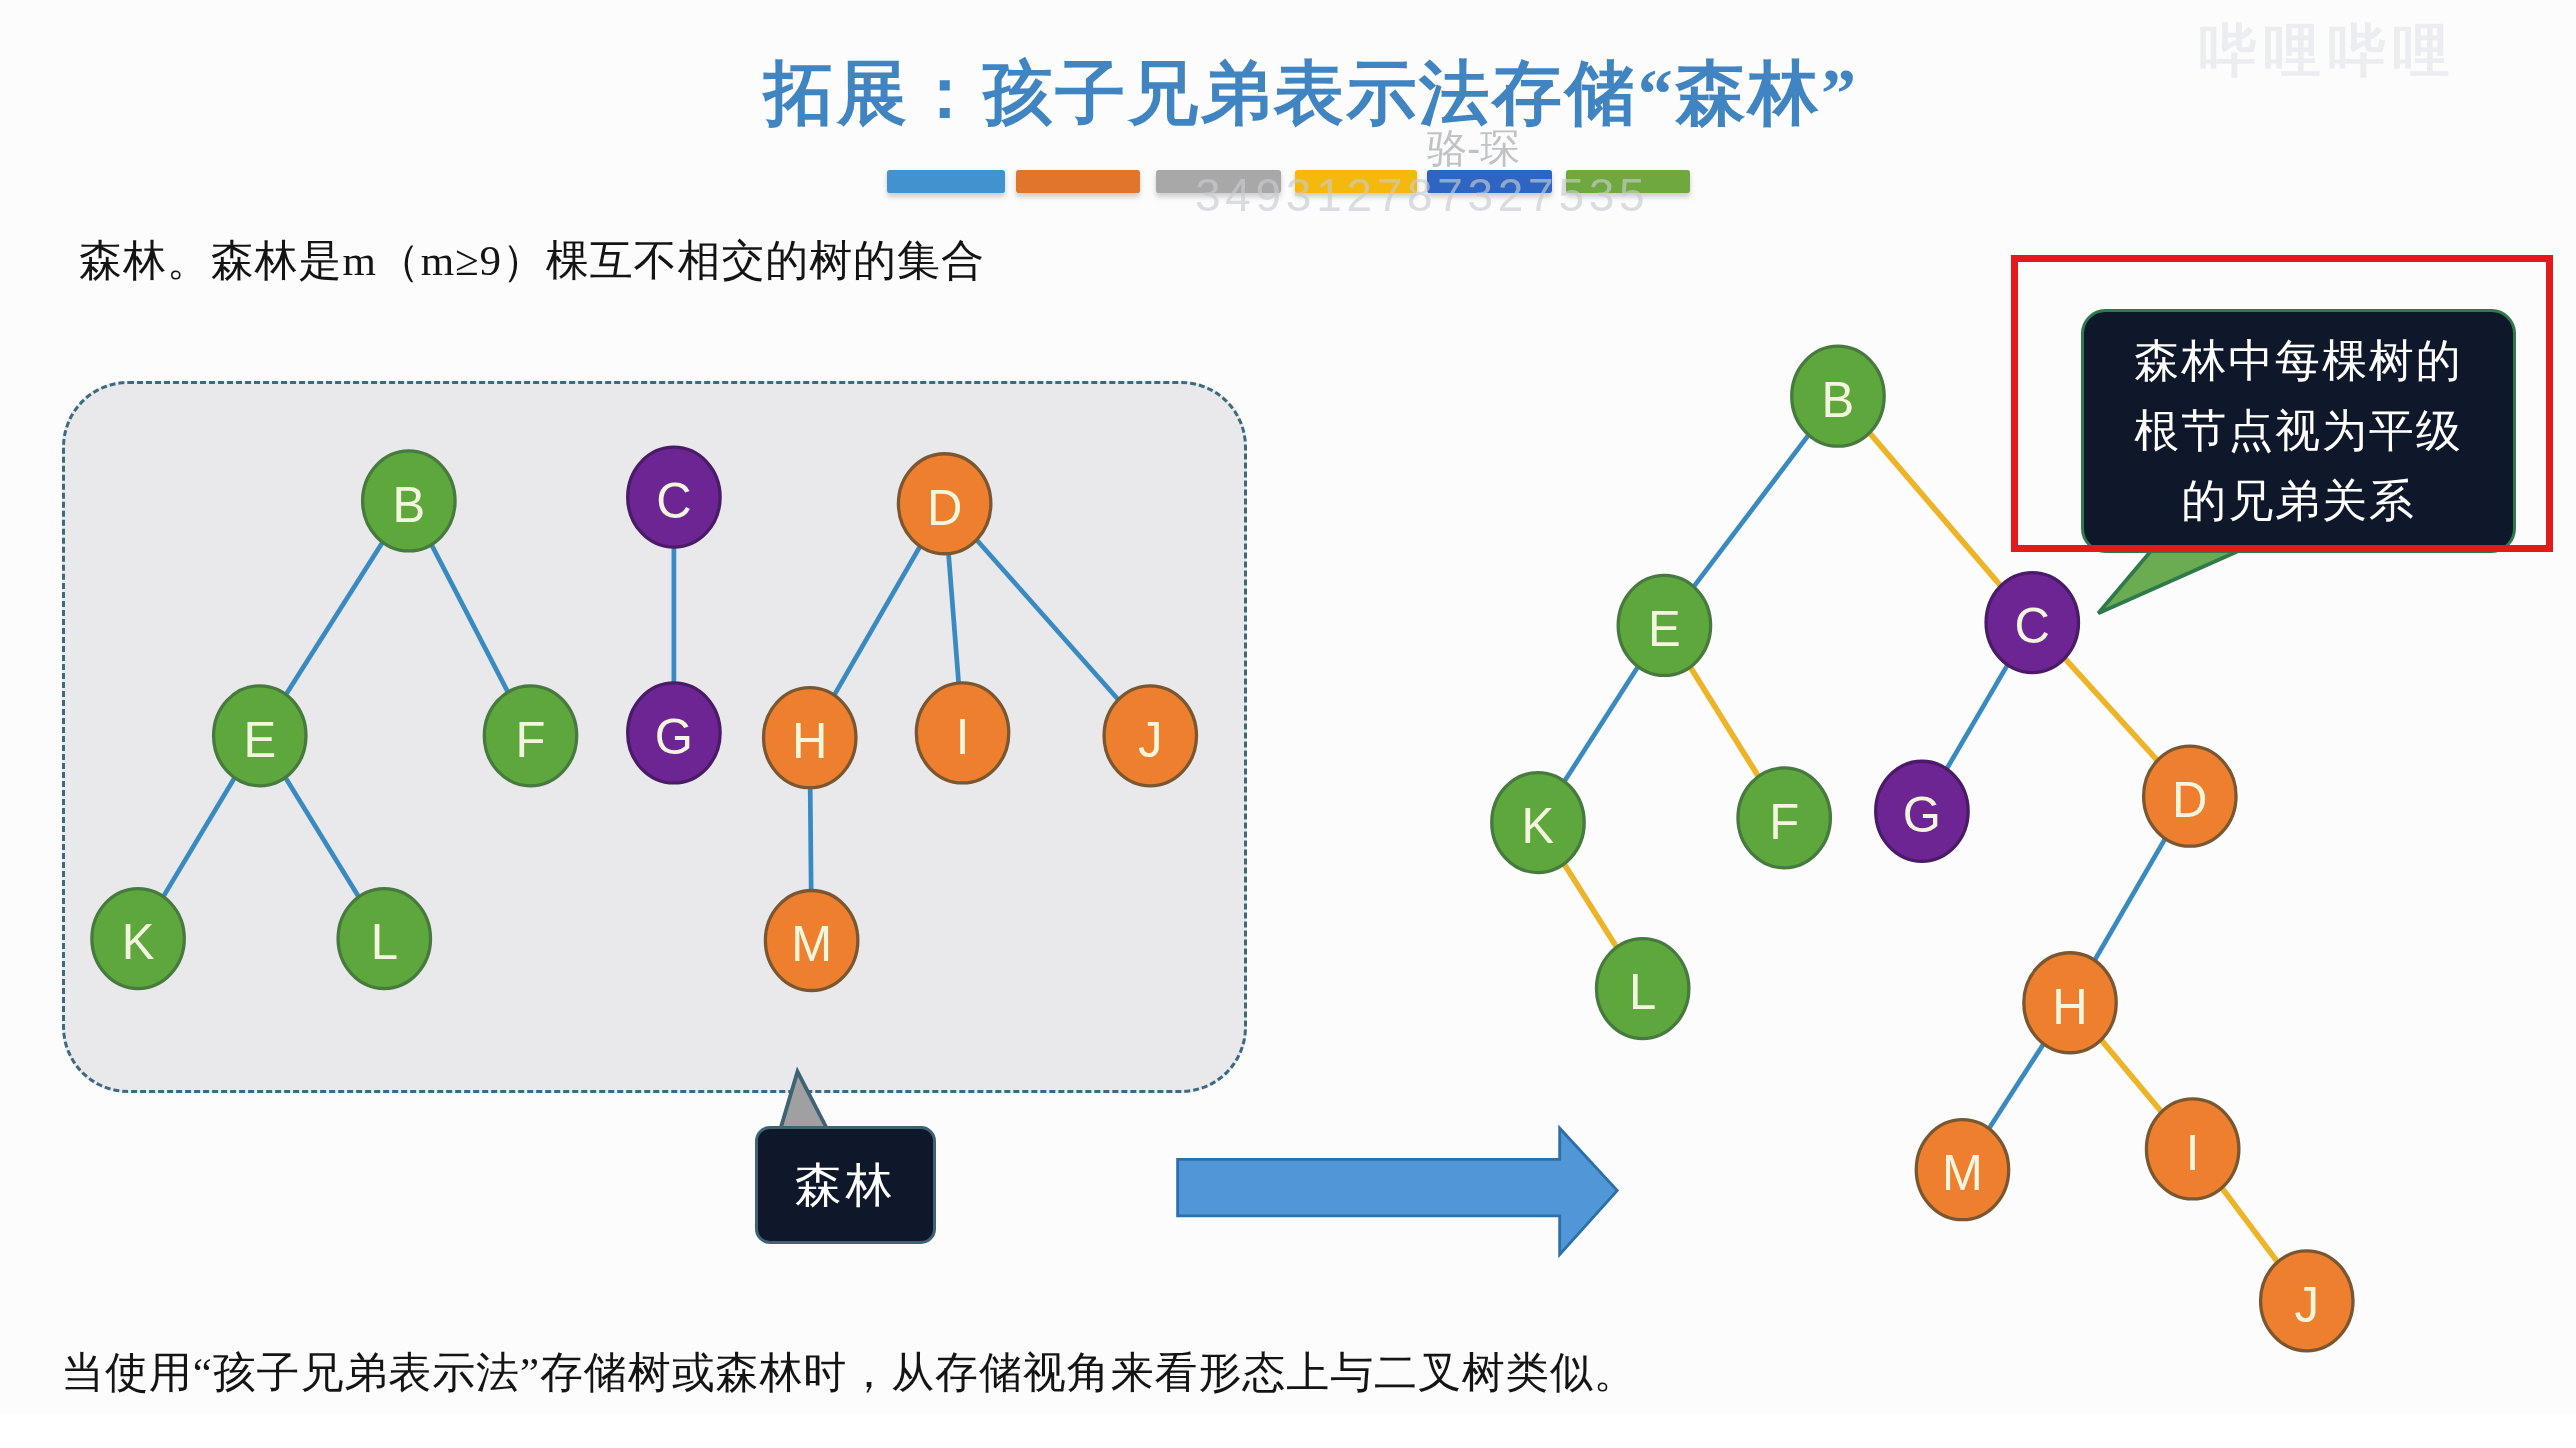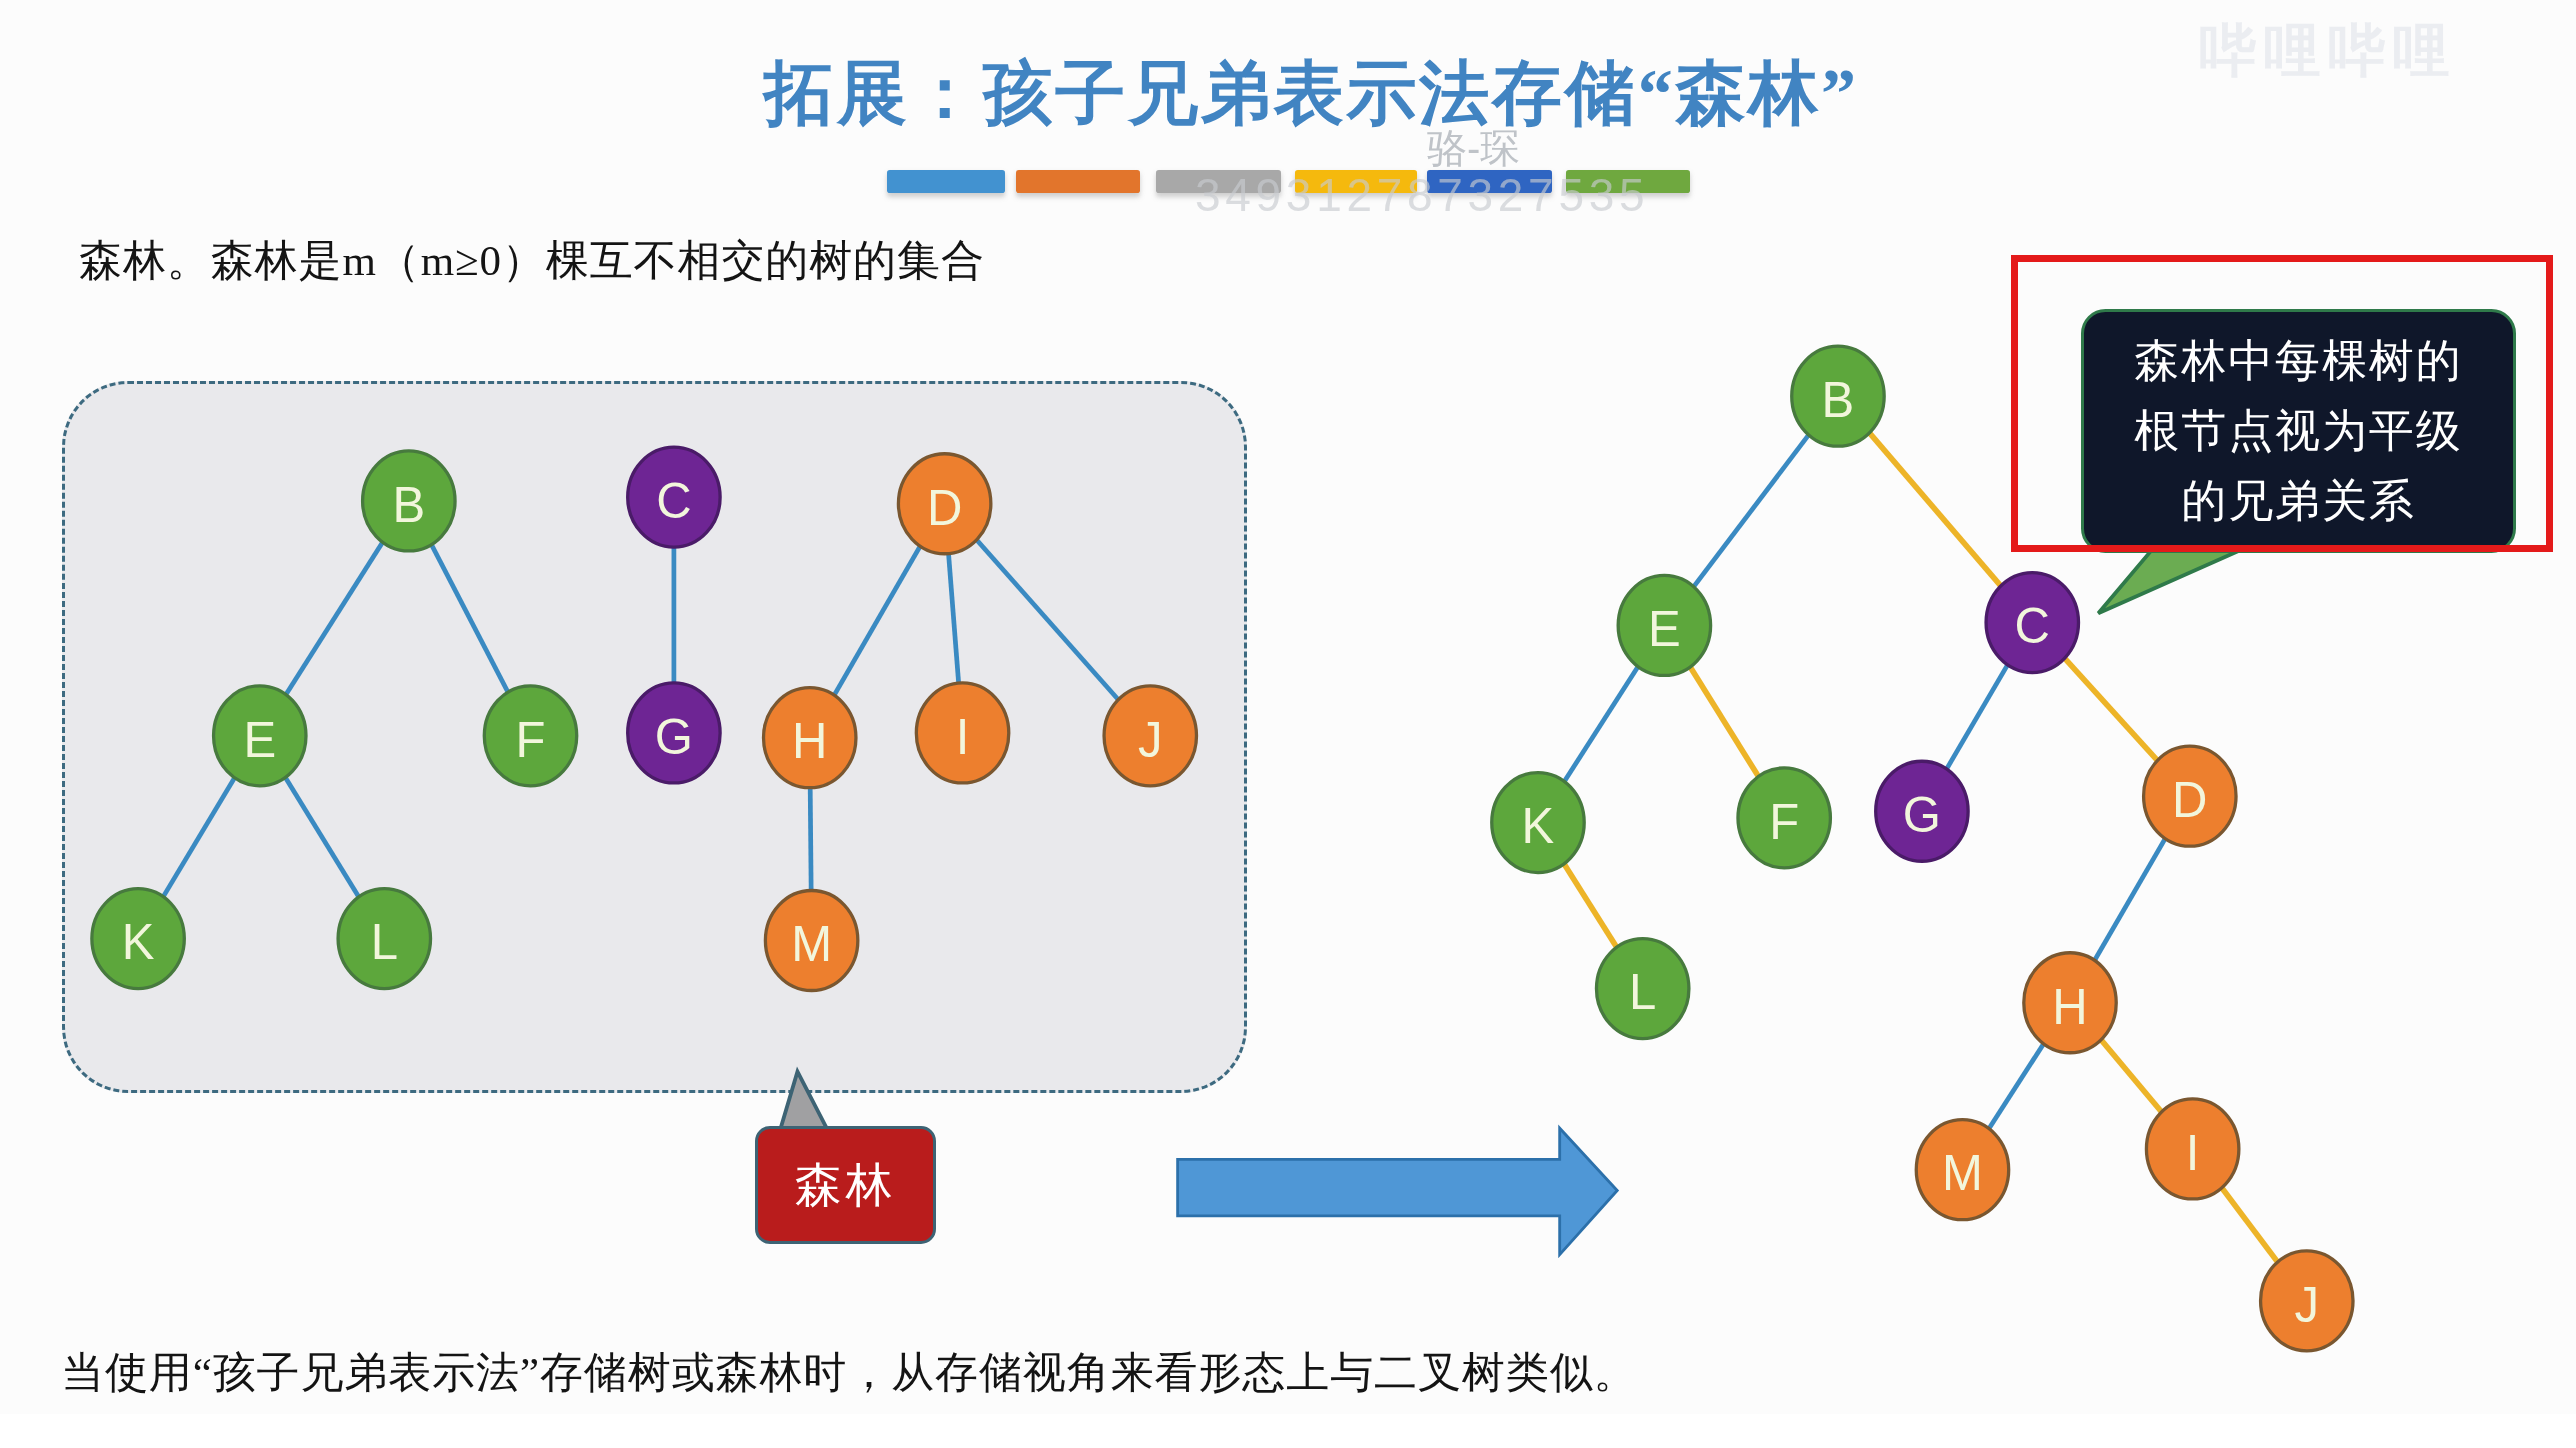--- a/index.html
+++ b/index.html
@@ -19,21 +19,21 @@
 
   .intro-text{position:absolute;left:79px;top:232px;font-size:43px;color:#141414;letter-spacing:0.9px;}
   .bottom-text{position:absolute;left:61px;top:1344px;font-size:43px;color:#141414;letter-spacing:0.9px;}
 
   .dashed-box{position:absolute;left:62px;top:381px;width:1179px;height:706px;
               background:#e9e9ec;border:3.8px dashed #3d6a80;border-radius:66px;z-index:2;}
 
   #diagram-svg{position:absolute;left:0;top:0;z-index:10;}
 
   .gray-bubble{position:absolute;left:755px;top:1126px;width:175px;height:112px;
-               background:#b91c1c;border:3.8px solid #3d6374;border-radius:15px;z-index:20;
+               background:#0f172a;border:3.8px solid #3d6374;border-radius:15px;z-index:20;
                display:flex;align-items:center;justify-content:center;
                color:#ffffff;font-size:47px;letter-spacing:3.8px;}
 
   .arrow-label{position:absolute;left:1178px;top:1155px;width:382px;height:68px;z-index:20;
                display:flex;align-items:center;justify-content:center;
                color:#ffffff;font-size:49px;font-weight:600;letter-spacing:0.9px;overflow:visible;}
 
   .green-bubble{position:absolute;left:2081px;top:309px;width:429px;height:238px;
                 background:#0f172a;border:3.8px solid #2f7a4a;border-radius:24.5px;z-index:30;
                 display:flex;flex-direction:column;align-items:center;justify-content:center;
@@ -55,21 +55,21 @@
       <div class="bar" style="left: 1156px; top: 170px; width: 125px; background: rgb(168, 168, 168);"></div>
       <div class="bar" style="left: 1295px; top: 170px; width: 122px; background: rgb(245, 185, 13);"></div>
       <div class="bar" style="left: 1427px; top: 170px; width: 125px; background: rgb(47, 101, 194);"></div>
       <div class="bar" style="left: 1566px; top: 170px; width: 124px; background: rgb(111, 168, 63);"></div>
     </div>
 
   <div class="wm wm-name">骆-琛</div>
   <div class="wm wm-uid">349312787327535</div>
   <div class="wm wm-bili">哔哩哔哩</div>
 
-  <div class="intro-text">森林。森林是m（m≥0）棵互不相交的树的集合</div>
+  <div class="intro-text">森林。森林是m（m≥9）棵互不相交的树的集合</div>
 
   <div class="dashed-box"></div>
 
   <svg id="diagram-svg" width="2576" height="1448" viewBox="0 0 2730 1535">
       <line x1="433" y1="531" x2="275" y2="780" stroke="#3a8ac2" stroke-width="5"></line>
       <line x1="433" y1="531" x2="562" y2="780" stroke="#3a8ac2" stroke-width="5"></line>
       <line x1="275" y1="780" x2="146" y2="995" stroke="#3a8ac2" stroke-width="5"></line>
       <line x1="275" y1="780" x2="407" y2="995" stroke="#3a8ac2" stroke-width="5"></line>
       <line x1="714" y1="527" x2="714" y2="777" stroke="#3a8ac2" stroke-width="5"></line>
       <line x1="1001" y1="534" x2="858" y2="782" stroke="#3a8ac2" stroke-width="5"></line>

